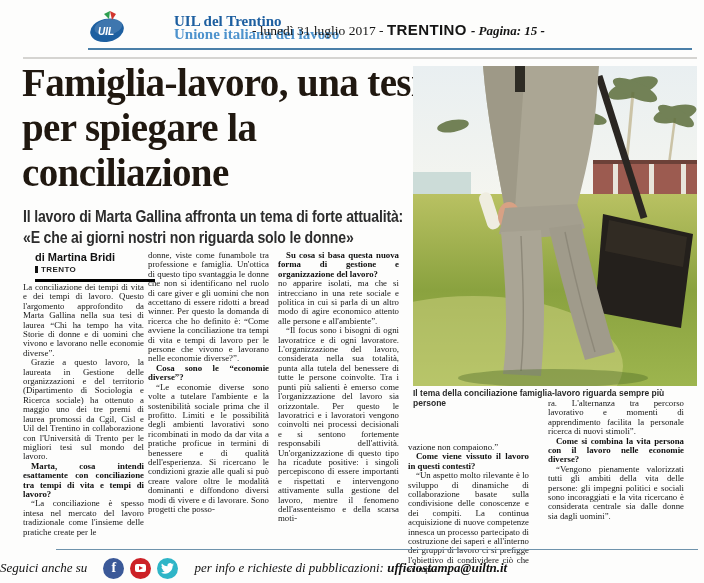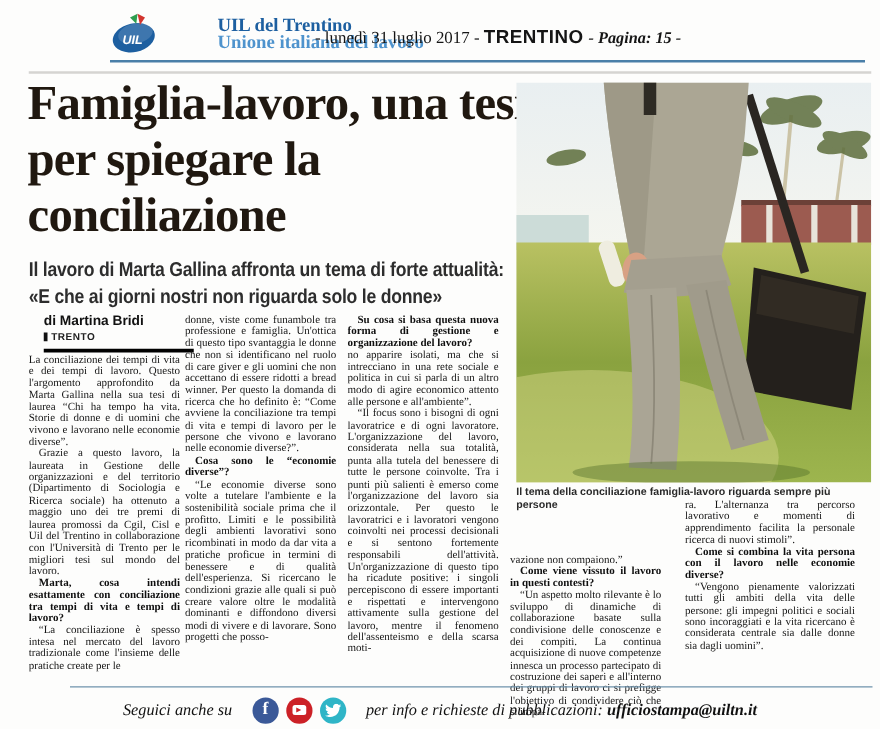--- a/index.html
+++ b/index.html
@@ -57,21 +57,21 @@
   .photo svg { display:block; }
   .caption {
     position:absolute; left:413px; top:388px; width:284px;
     font-family:"Liberation Sans", sans-serif; font-size:8.5px; font-weight:bold; color:#2a2a2a;
   }
 
   
   .bottom-rule { position:absolute; left:56px; top:549px; width:642px; height:1px; background:#6f93ac; }
   .footer {
     position:absolute; left:0; top:553px; width:704px; height:30px;
-    display:flex; align-items:center; justify-content:center; gap:16px;
+    display:flex; align-items:center; gap:16px;
     font-style:italic; font-size:13px; color:#111;
   }
   .social { display:flex; gap:6px; }
   .sicon { width:21px; height:21px; border-radius:50%; display:flex; align-items:center; justify-content:center; cursor:pointer; }
   .fb { background:#3b5998; }
   .yt { background:#cc2127; }
   .tw { background:#2fb5c7; }
   .fb .f-glyph { color:#fff; font-weight:bold; font-size:14px; font-style:normal; font-family:"Liberation Serif", serif; }
   .yt-box { width:11px; height:8px; background:#fff; border-radius:2px; position:relative; }
   .yt-box::after { content:""; position:absolute; left:3.5px; top:1.6px; border-left:4px solid #cc2127; border-top:2.5px solid transparent; border-bottom:2.5px solid transparent; }

